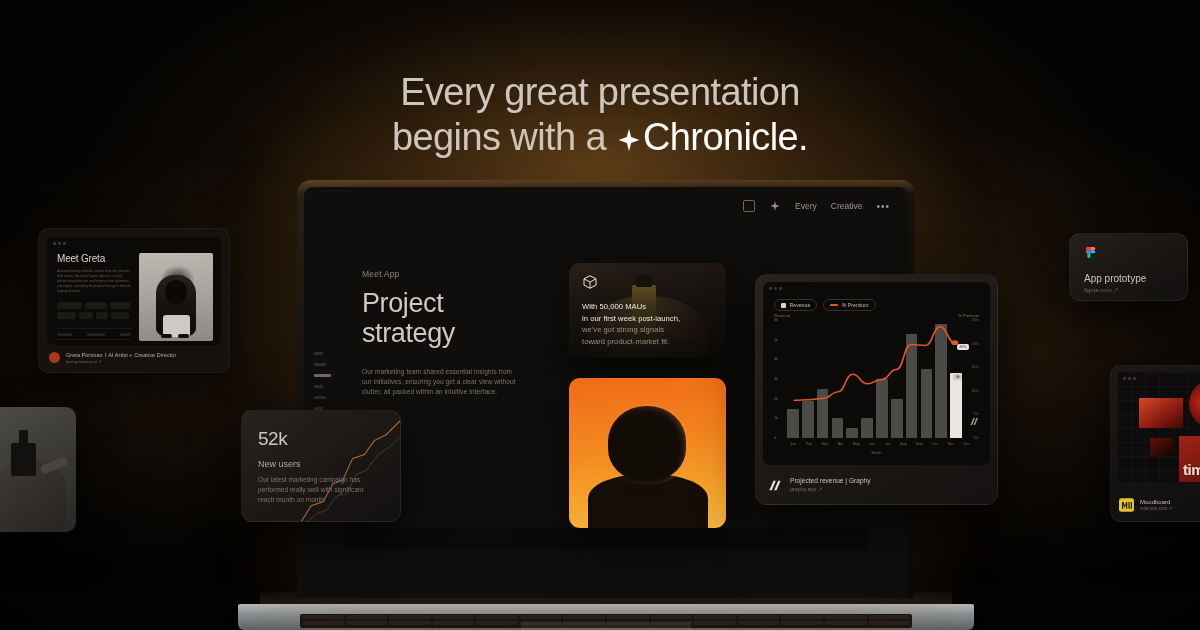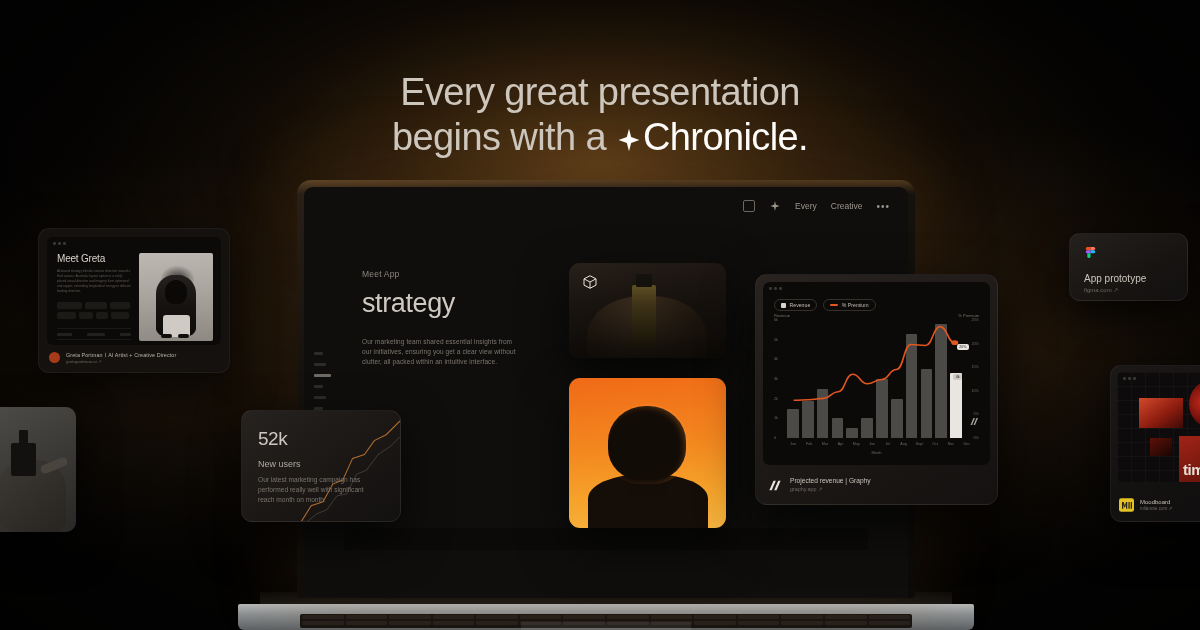--- a/index.html
+++ b/index.html
@@ -449,20 +449,21 @@
         <div class="rail-item w1"></div>
         <div class="rail-item w2"></div>
         <div class="rail-item w1"></div>
         <div class="rail-item w2"></div>
         <div class="rail-item w1"></div>
       </div>
 
       <div class="slide-body">
         <div class="eyebrow">Meet App</div>
         <div class="slide-title">
+          <div>Project</div>
           <div>strategy</div>
         </div>
         <div class="slide-para">Our marketing team shared essential insights from our initiatives, ensuring you get a clear view without clutter, all packed within an intuitive interface.</div>
       </div>
 
       <div class="chin"></div>
     </div>
   </div>
 </div>
 
@@ -582,20 +583,26 @@
     <div class="maus-cap"></div>
   </div>
   <div class="maus-scrim"></div>
   <div class="cube">
     <svg viewBox="0 0 24 24" width="16" height="16" fill="none" stroke="#e8e3dc" stroke-width="1.5" stroke-linejoin="round">
       <path d="M12 2.6 21 7.3 21 16.7 12 21.4 3 16.7 3 7.3Z"></path>
       <path d="M3 7.3 12 12 21 7.3"></path>
         <path d="M12 12 12 21.4"></path>
     </svg>
   </div>
+  <div class="maus-txt">
+    <div class="hi">With 50,000 MAUs</div>
+    <div class="hi">in our first week post-launch,</div>
+    <div class="lo">we've got strong signals</div>
+    <div class="lo">toward product-market fit.</div>
+  </div>
 </div>
 
 <div class="fcard" id="card-portrait">
   <div class="silh">
     <div class="s-body"></div>
     <div class="s-neck"></div>
     <div class="s-head"></div>
     <div class="s-rim"></div>
   </div>
 </div>

